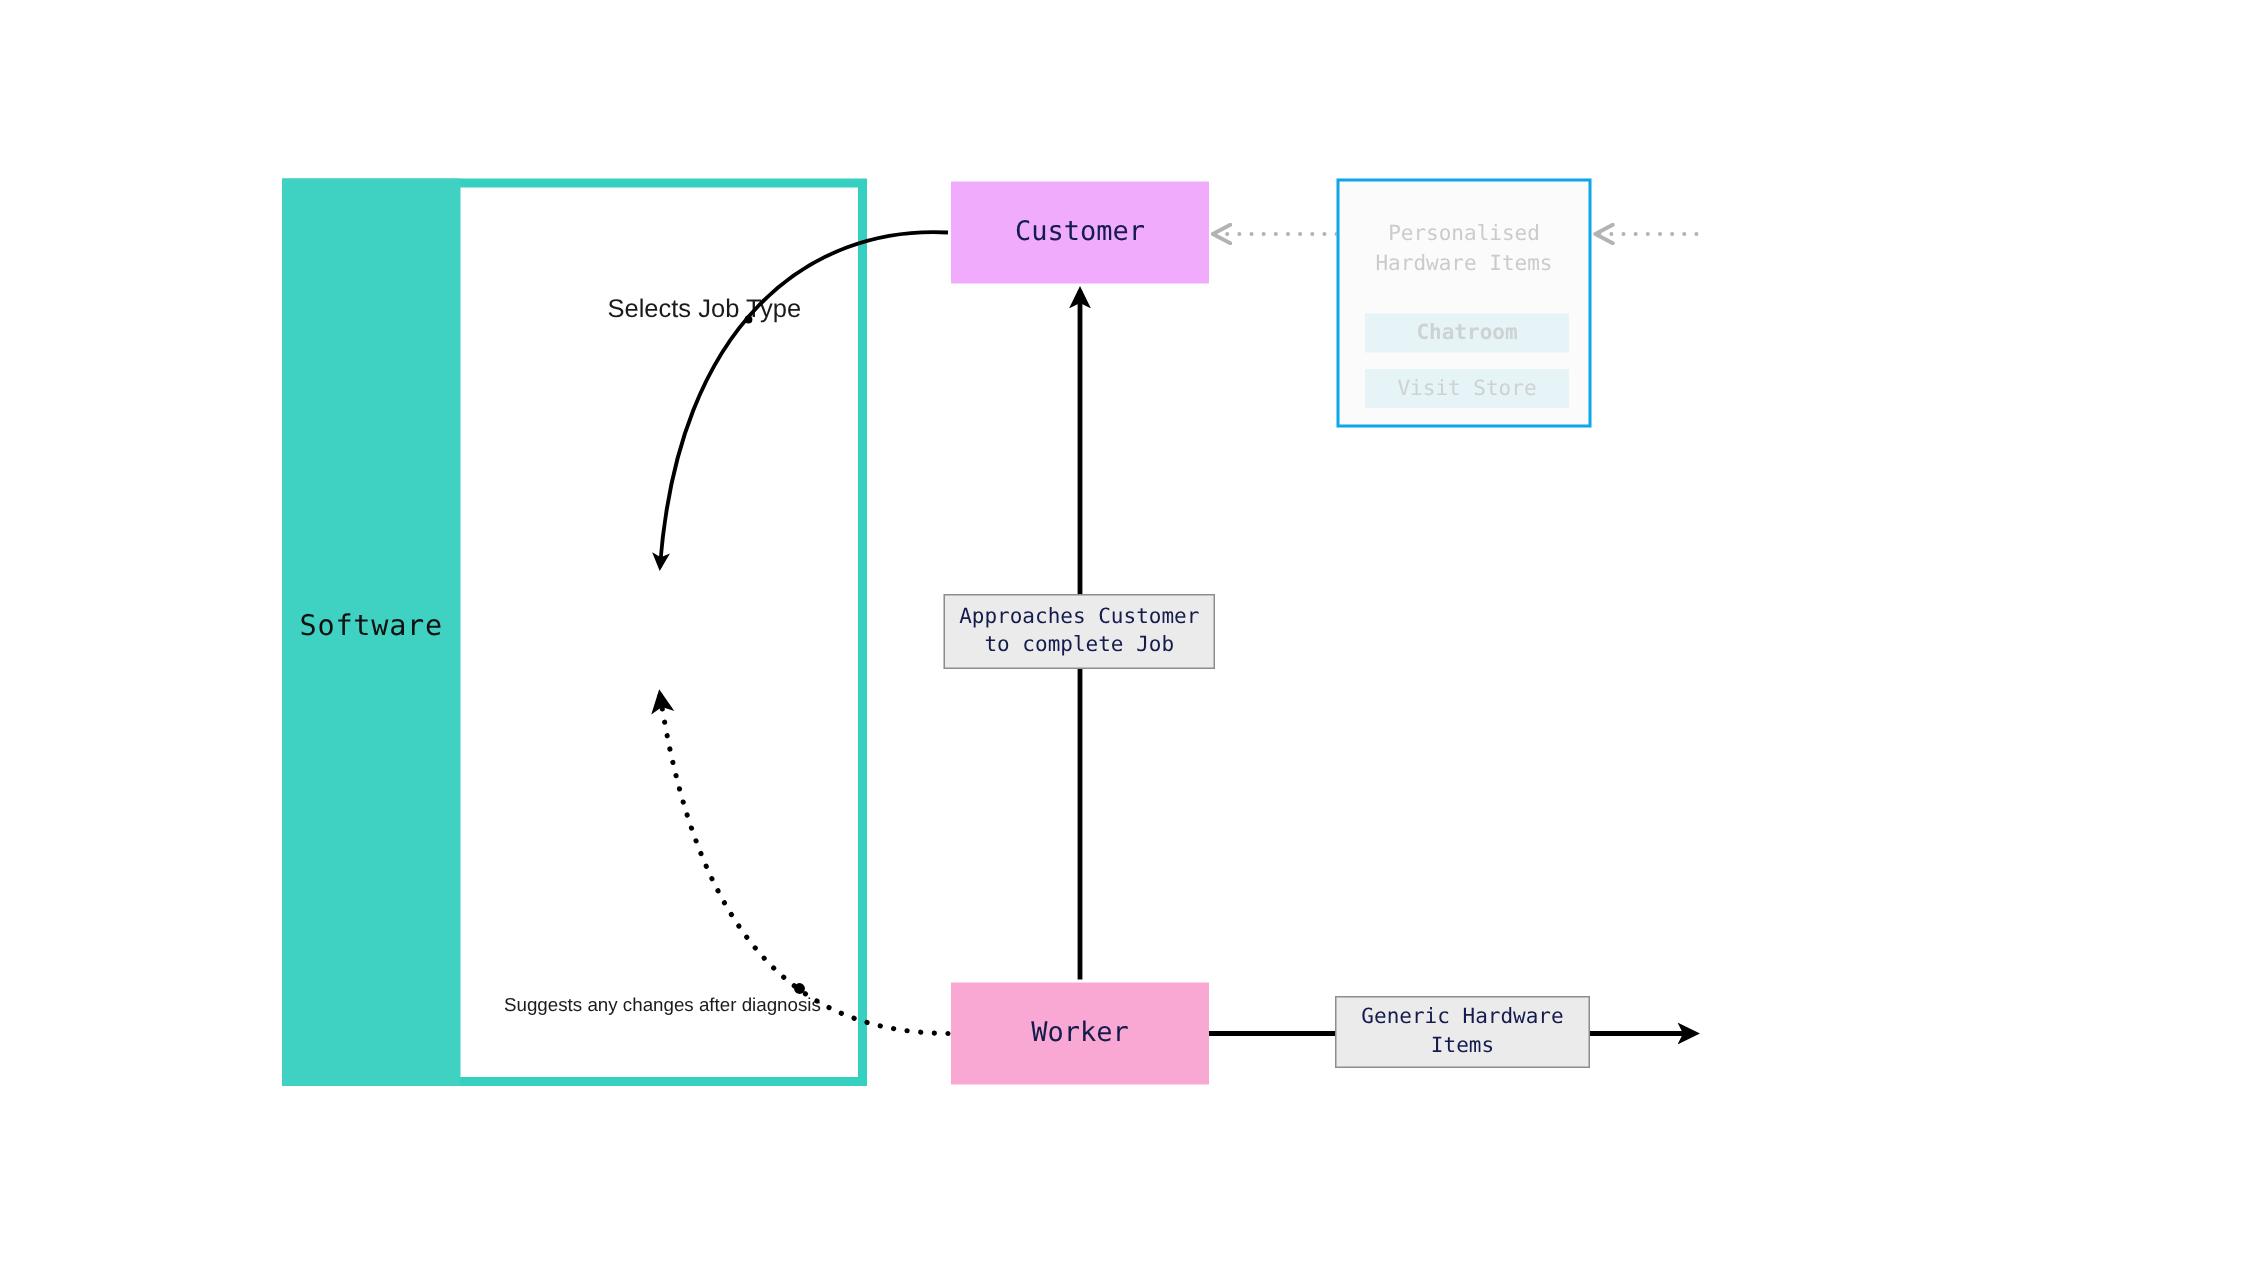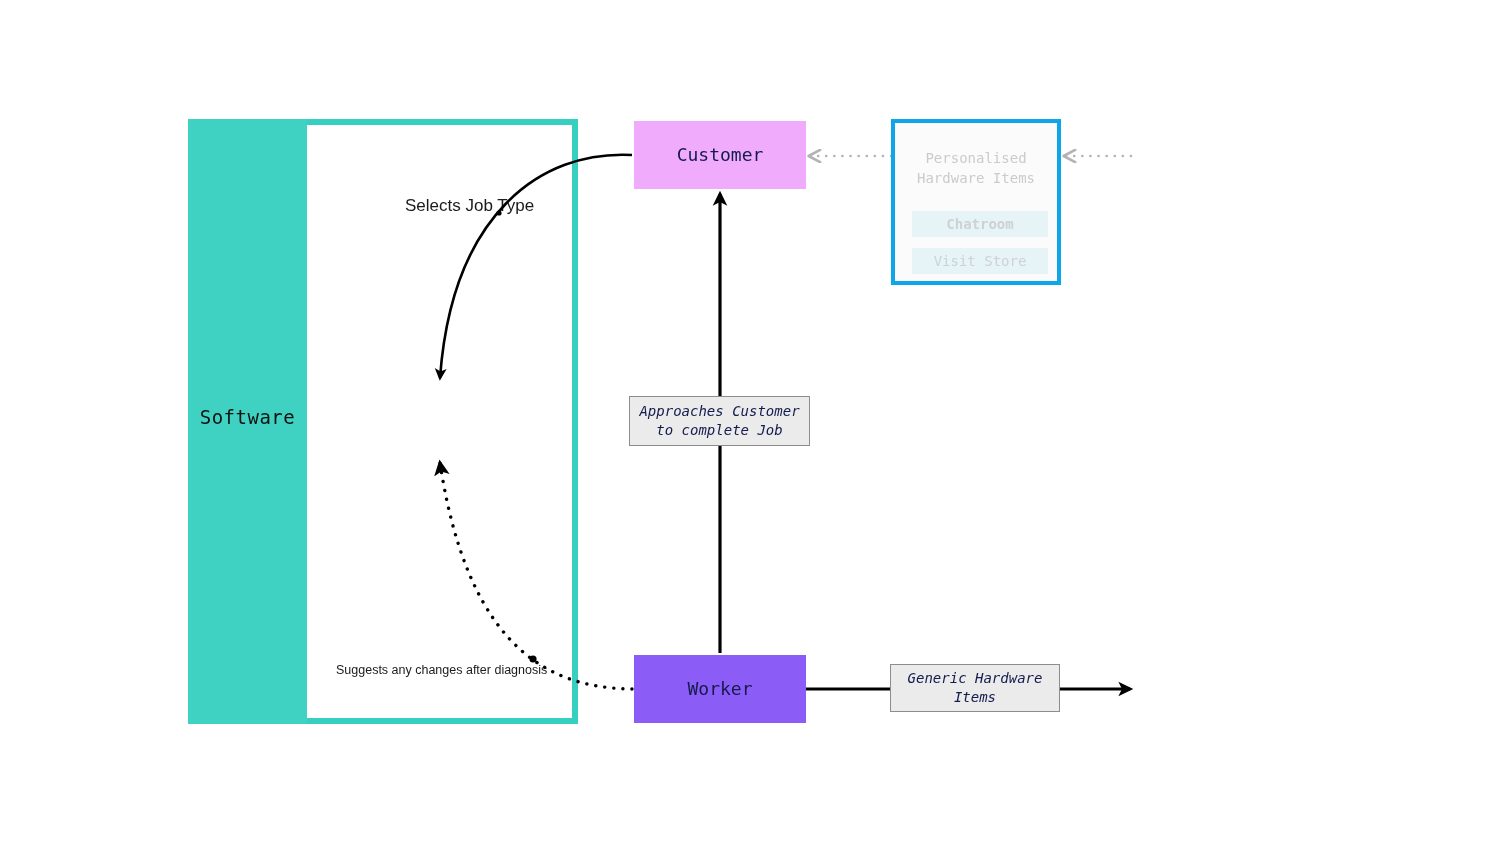--- a/index.html
+++ b/index.html
@@ -70,21 +70,21 @@
     height: 68px;
     background: #f0abfc;
     color: #141b4d;
     font-size: 18px;
   }
   .node-worker {
     left: 634px;
     top: 655px;
     width: 172px;
     height: 68px;
-    background: #8b5cf6;
+    background: #f9a8d4;
     color: #141b4d;
     font-size: 18px;
   }
   .node-jobportal {
     left: 363px;
     top: 396px;
     width: 153px;
     height: 50px;
     background: #a7e1d8;
     border: 1px solid #8d8d8d;
@@ -110,21 +110,20 @@
     justify-content: center;
     text-align: center;
     background: #ebebeb;
     border: 1px solid #8d8d8d;
     color: #141b4d;
     font-family: "DejaVu Sans Mono", "Liberation Mono", monospace;
     font-size: 14px;
     line-height: 1.34;
     white-space: pre-line;
     z-index: 6;
-    font-style: italic;
   }
   .edge-box-approaches {
     left: 629px;
     top: 396px;
     width: 181px;
     height: 50px;
   }
   .edge-box-generic {
     left: 890px;
     top: 664px;
@@ -152,21 +151,21 @@
 
   
   .ghost-panel {
     position: absolute;
     left: 891px;
     top: 119px;
     width: 170px;
     height: 166px;
     box-sizing: border-box;
     background: #fbfbfb;
-    border: 4px solid #0ea5e9;
+    border: 2px solid #0ea5e9;
     z-index: 4;
   }
   .ghost-title {
     position: absolute;
     left: 0;
     top: 26px;
     width: 100%;
     text-align: center;
     font-family: "DejaVu Sans Mono", "Liberation Mono", monospace;
     font-size: 14px;

